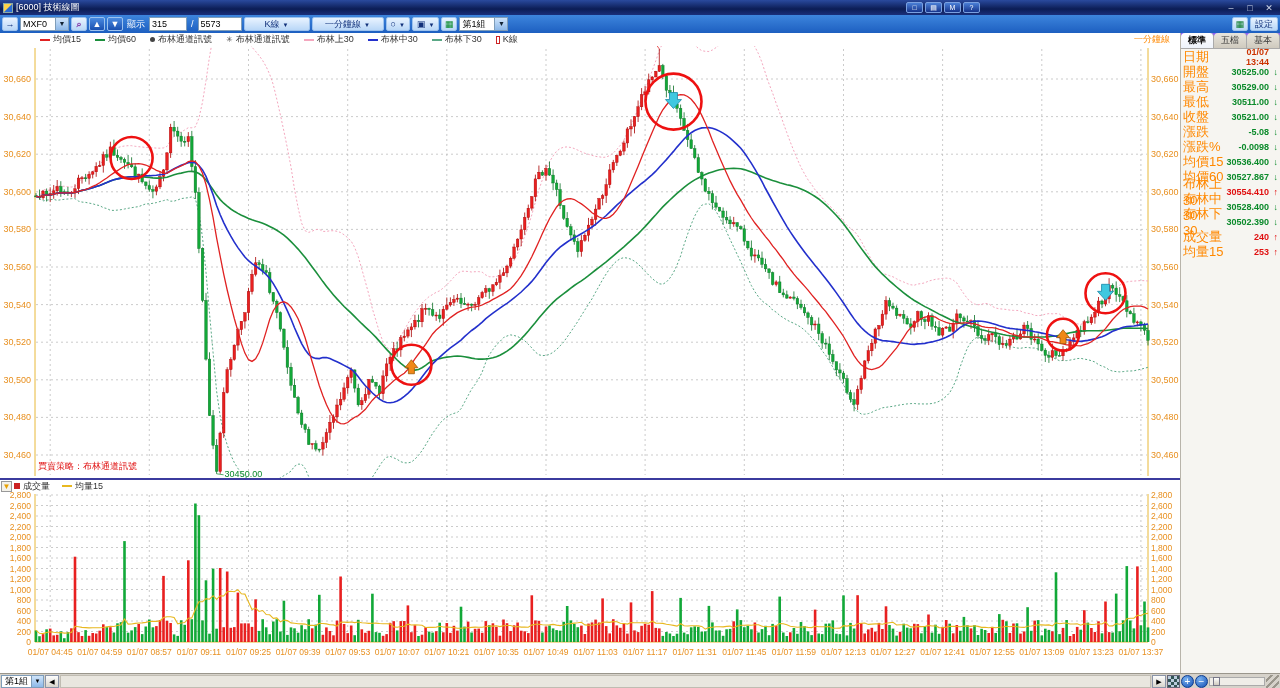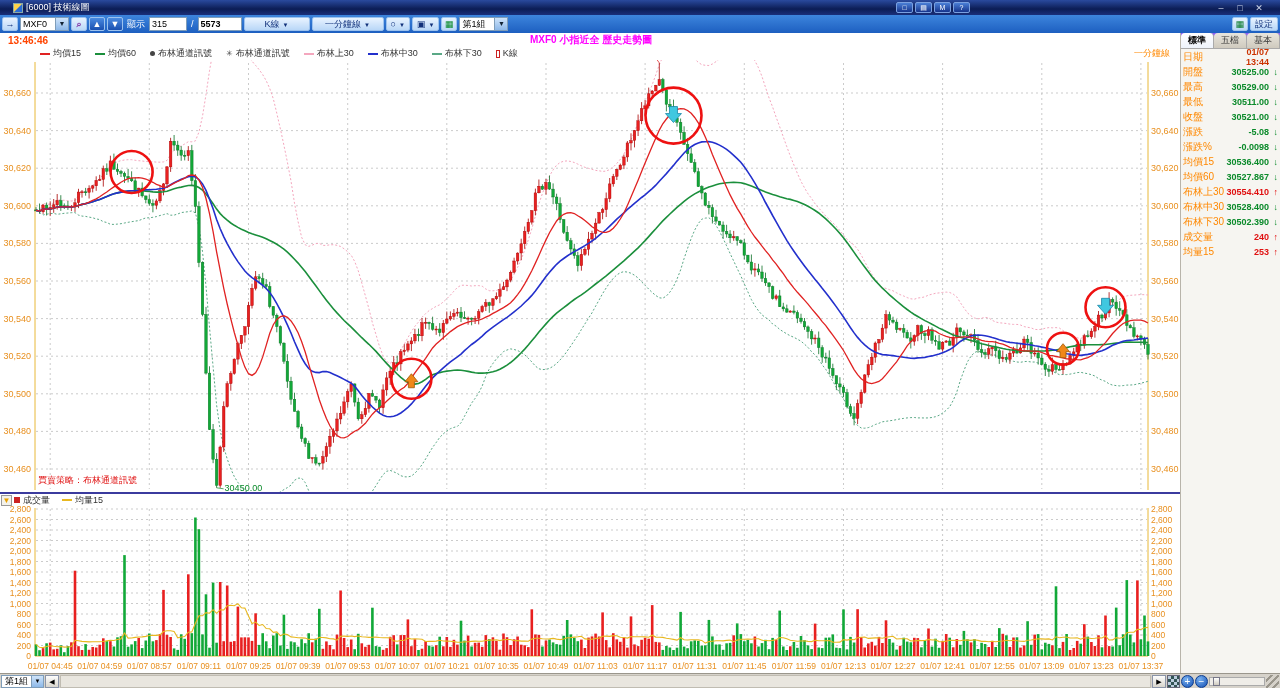--- a/index.html
+++ b/index.html
@@ -1,21 +1,21 @@
 <!DOCTYPE html>
 <html><head>
 <meta charset="utf-8">
 <style>
   * { margin:0; padding:0; box-sizing:border-box; }
   html,body { width:1280px; height:688px; overflow:hidden;
     font-family:"Liberation Sans", sans-serif; font-size:9px; background:#fff; }
 
   
   .titlebar { height:15px; background:linear-gradient(#2a4a9e,#0c1d55 60%,#1a2f7a);
-    display:flex; align-items:center; color:#fff; padding:0 13px; }
+    display:flex; align-items:center; color:#fff; padding:0 3px; }
   .titlebar .appicon { width:10px; height:10px; margin-right:3px;
     background:linear-gradient(135deg,#ffd24a 45%,#2a6cd4 55%); border:1px solid #8aa; }
   .titlebar .title { font-size:9px; }
   .titlebar .spacer { flex:1; }
   .mini-btn { width:17px; height:11px; margin-left:2px; border:1px solid #7aa0e0; border-radius:2px;
     background:linear-gradient(#4a7fd6,#16348c); color:#fff; font-size:7px; line-height:9px;
     text-align:center; cursor:pointer; }
   .winctl { width:16px; height:12px; margin-left:3px; color:#cfd6e8; font-size:9px;
     line-height:12px; text-align:center; cursor:pointer; }
 
@@ -55,21 +55,21 @@
     background:#f4f2ea; color:#e8a000; font-size:8px; line-height:10px; text-align:center; }
 
   
   .panel { width:100px; background:#f6f5f1; border-left:1px solid #b8b4aa; display:flex; flex-direction:column; }
   .ptabs { display:flex; height:16px; background:#8b5cf6; border-bottom:1px solid #aaa; }
   .ptab { flex:1; text-align:center; line-height:15px; font-size:9px; color:#333;
     border-right:1px solid #aaa; background:linear-gradient(#e8e5dd,#cfcabe); cursor:pointer;
     border-top-left-radius:4px; border-top-right-radius:4px; }
   .ptab.active { background:linear-gradient(#ffffff,#eef3fb); font-weight:bold; color:#000; }
   .prow { display:flex; align-items:center; height:15px; padding:0 2px; }
-  .prow .lab { color:#ff8800; font-size:10px; width:44px; }
+  .prow .lab { color:#ff8800; font-size:13px; width:44px; }
   .prow .val { flex:1; text-align:right; font-weight:bold; font-size:9px; }
   .prow .arw { width:9px; text-align:right; font-size:9px; font-weight:bold; }
   .c-green { color:#0a8a2a; } .c-red { color:#e01010; } .c-date { color:#cc3300; }
 
   
   .bottombar { height:15px; background:#d6d2ca; border-top:1px solid #9a968c;
     display:flex; align-items:center; padding:0 1px; gap:1px; }
   .bb-combo { height:13px; background:#fff; border:1px solid #7f9db9; display:flex; align-items:center; }
   .bb-combo .val { padding:0 3px; font-size:9px; }
   .bb-combo .arw { width:12px; height:11px; background:linear-gradient(#cfe4fa,#8db8e8);
@@ -110,41 +110,37 @@
   <div class="tb-combo">
     <span class="val">MXF0</span>
     <span class="arw">▼</span>
   </div>
   <div class="tb-btn tb-ico"><span style="color:#7a2aa0;font-weight:bold">⌕</span></div>
   <div class="tb-btn tb-ico" style="background:linear-gradient(#4a8ae0,#1a50b0);color:#fff;border-color:#9cc2ee">▲</div>
   <div class="tb-btn tb-ico" style="background:linear-gradient(#4a8ae0,#1a50b0);color:#fff;border-color:#9cc2ee">▼</div>
   <span class="tb-label">顯示</span>
   <input class="tb-input" value="315" style="">
   <span class="tb-label">/</span>
-  <input class="tb-input" style="width: 44px; font-weight: bold;" value="5573">
+  <input class="tb-input" style="width: 44px;" value="5573">
   <div class="tb-btn" style="width:66px;text-align:center"><span>K線</span><span class="drop">▼</span></div>
   <div class="tb-btn" style="width:72px;text-align:center"><span>一分鐘線</span><span class="drop">▼</span></div>
   <div class="tb-btn"><span>○</span><span class="drop">▼</span></div>
   <div class="tb-btn"><span>▣</span><span class="drop">▼</span></div>
   <div class="tb-btn tb-ico"><span style="color:#0a8a2a">▦</span></div>
   <div class="tb-combo">
     <span class="val">第1組</span>
     <span class="arw">▼</span>
   </div>
   <div style="flex:1"></div>
   <div class="tb-btn tb-ico"><span style="color:#0a7a2a">▦</span></div>
   <div class="tb-btn">設定</div>
 </div>
 
 <div class="content">
   <div class="chartcol">
-    <div class="chead">
-      <span class="clock">13:46:46</span>
-      <span class="ctitle">MXF0 小指近全  歷史走勢圖</span>
-    </div>
     <div class="legend">
       <span class="lg-item">
           <span class="mk-dash" style="background:#e02222"></span>
           <span>均價15</span>
         </span>
         <span class="lg-item">
           <span class="mk-dash" style="background:#1b8f3c"></span>
           <span>均價60</span>
         </span>
         <span class="lg-item">

